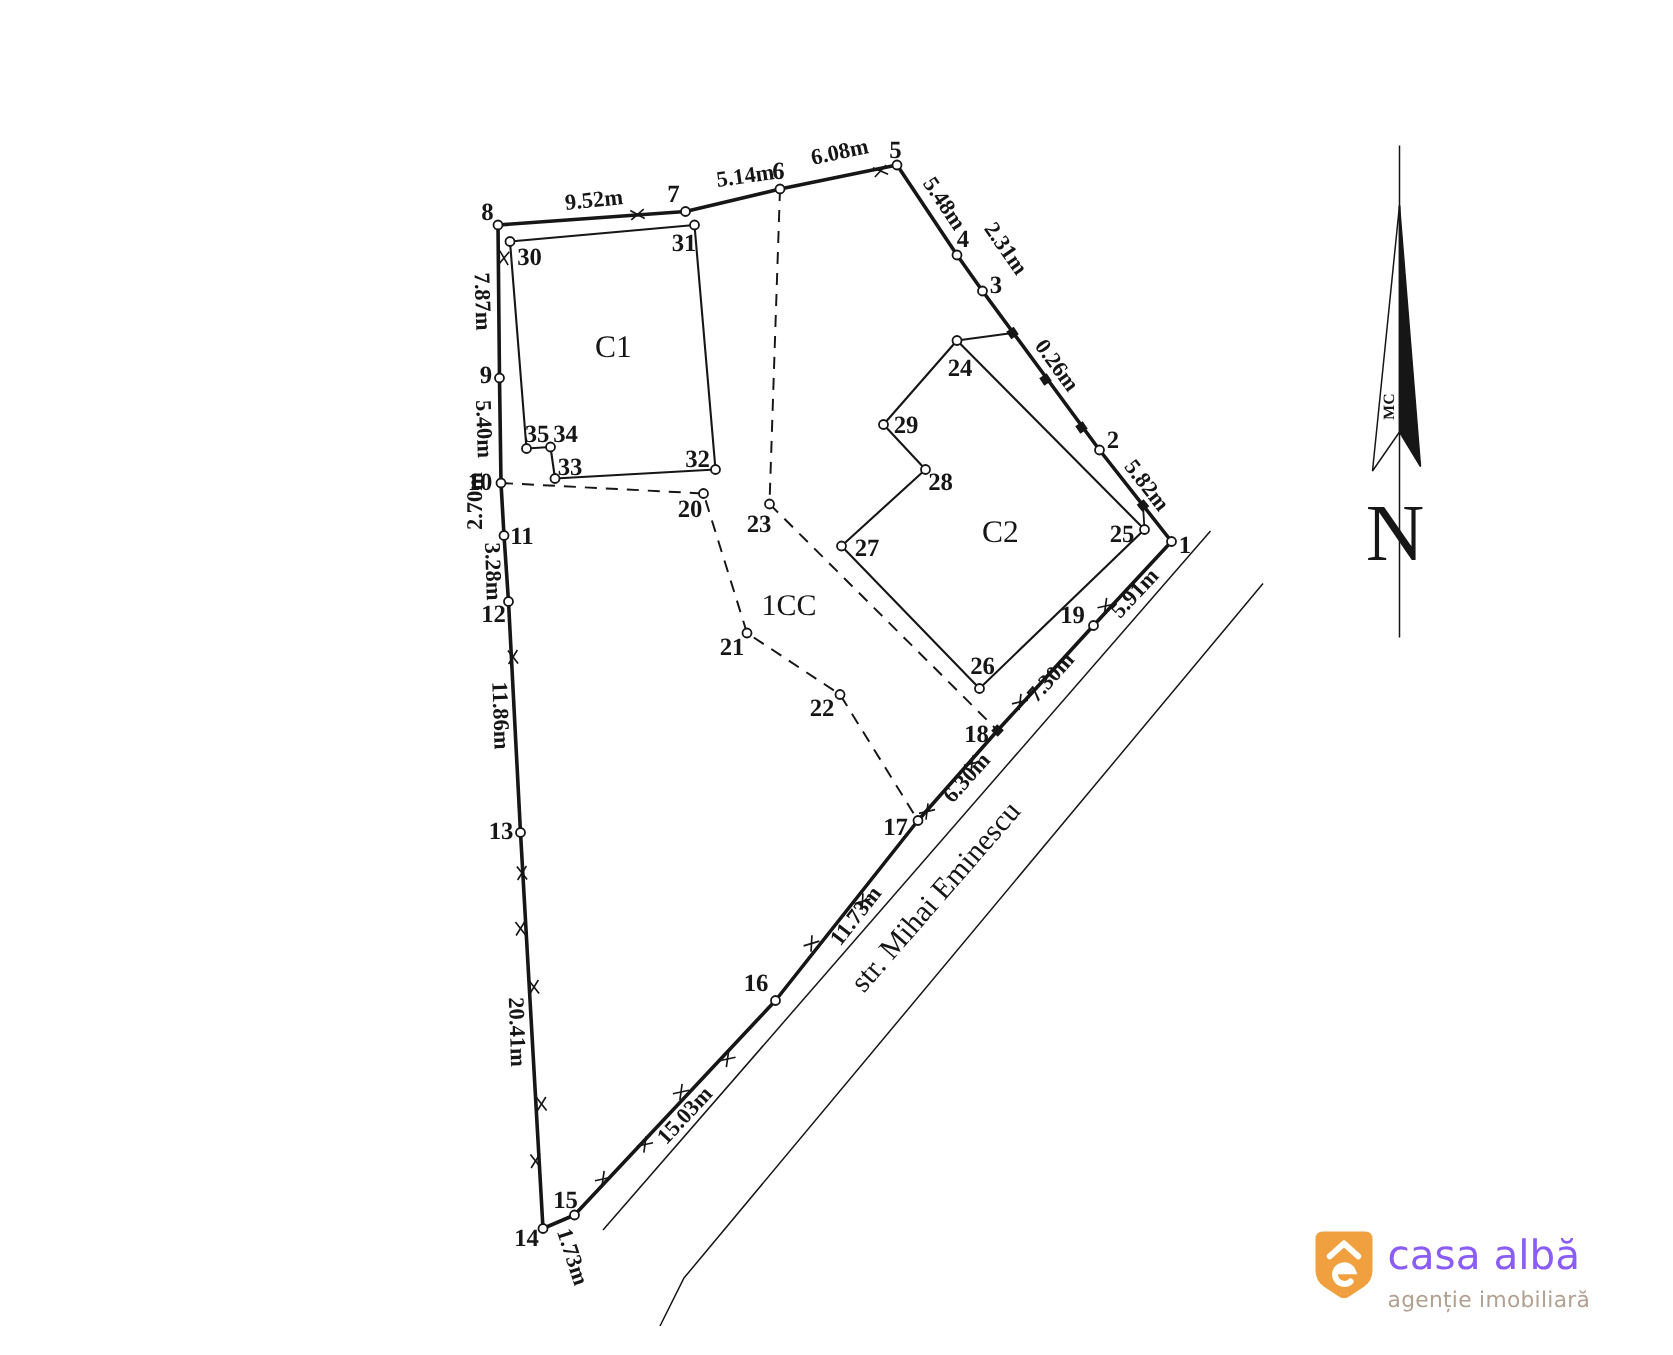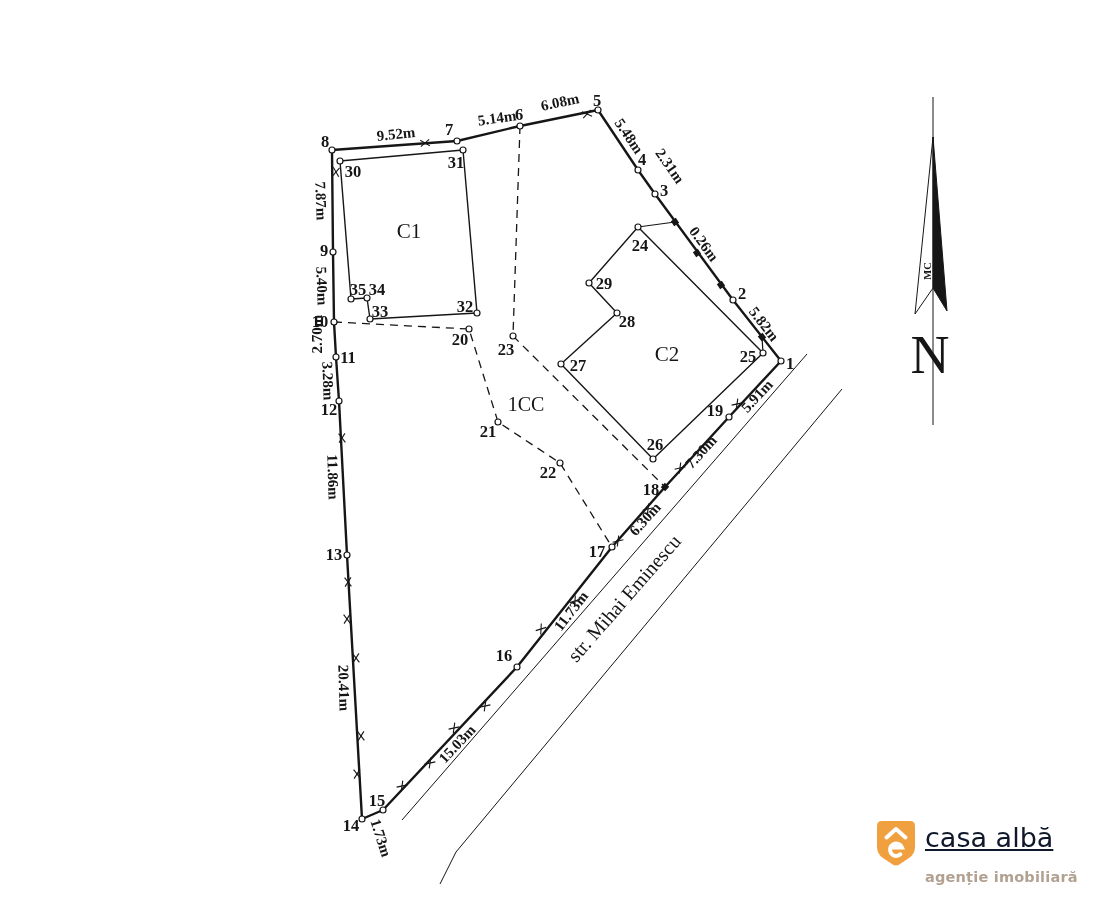--- a/index.html
+++ b/index.html
@@ -4,21 +4,21 @@
 <style>
   html,body{margin:0;padding:0;background:#ffffff;}
   body{width:1115px;height:903px;position:relative;overflow:hidden;
        font-family:"Liberation Serif","DejaVu Serif",serif;}
   #plan-svg{position:absolute;left:0;top:0;}
   .logo{position:absolute;left:876px;top:820px;display:flex;gap:9px;align-items:flex-start;}
   .logo-text{display:flex;flex-direction:column;line-height:1;}
   .logo-title{font-family:"DejaVu Sans","Liberation Sans",sans-serif;
               font-size:27px;font-weight:400;letter-spacing:0px;margin-top:4px;}
   .logo-sub{font-family:"DejaVu Sans","Liberation Sans",sans-serif;
-            font-size:14.5px;font-weight:700;margin-top:19px;letter-spacing:0.2px;}
+            font-size:14.5px;font-weight:400;margin-top:9px;letter-spacing:0.2px;}
 </style>
 </head>
 <body>
 
 <div>
   <svg id="plan-svg" width="1115" height="903" viewBox="0 0 1115 903">
       <polyline points="807,354 402,820" fill="none" stroke="#161616" stroke-width="1"></polyline>
       <polyline points="842,389 456,852 440,884" fill="none" stroke="#161616" stroke-width="1"></polyline>
       <polyline points="520,126 513,336" fill="none" stroke="#161616" stroke-width="1.3" stroke-dasharray="8 6"></polyline>
       <polyline points="513,336 665,487" fill="none" stroke="#161616" stroke-width="1.3" stroke-dasharray="8 6"></polyline>
@@ -170,17 +170,17 @@
       <text x="927" y="271" font-size="10.5" font-weight="bold" fill="#161616" text-anchor="middle" dominant-baseline="central" font-family="&quot;Liberation Serif&quot;,&quot;DejaVu Serif&quot;,serif" transform="rotate(-90 927 271)">MC</text>
     </svg>
 
   <div class="logo">
     <svg width="40" height="46" viewBox="0 0 40 46">
       <path id="logo-shield" d="M 6,1 h 28 q 5,0 5,5 v 21 q 0,7 -6,11 l -9,6 q -4,3 -8,0 l -9,-6 q -6,-4 -6,-11 v -21 q 0,-5 5,-5 z" fill="#f0a03e"></path>
       <polyline points="10.5,17.5 20,9 29.5,17.5" fill="none" stroke="#ffffff" stroke-width="4" stroke-linecap="round" stroke-linejoin="round"></polyline>
       <path d="M 14.5,27.5 L 26,27.5 a 6.2,6.2 0 1 0 -1.6,6.8" fill="none" stroke="#ffffff" stroke-width="4" stroke-linecap="round"></path>
     </svg>
     <div class="logo-text">
-      <div class="logo-title" style="color: #0f172a; text-decoration: underline;">casa albă</div>
+      <div class="logo-title" style="color: #8b5cf6;">casa albă</div>
       <div class="logo-sub" style="color: rgb(178, 161, 145);">agenție imobiliară</div>
     </div>
   </div>
 </div>
 
 </body></html>

